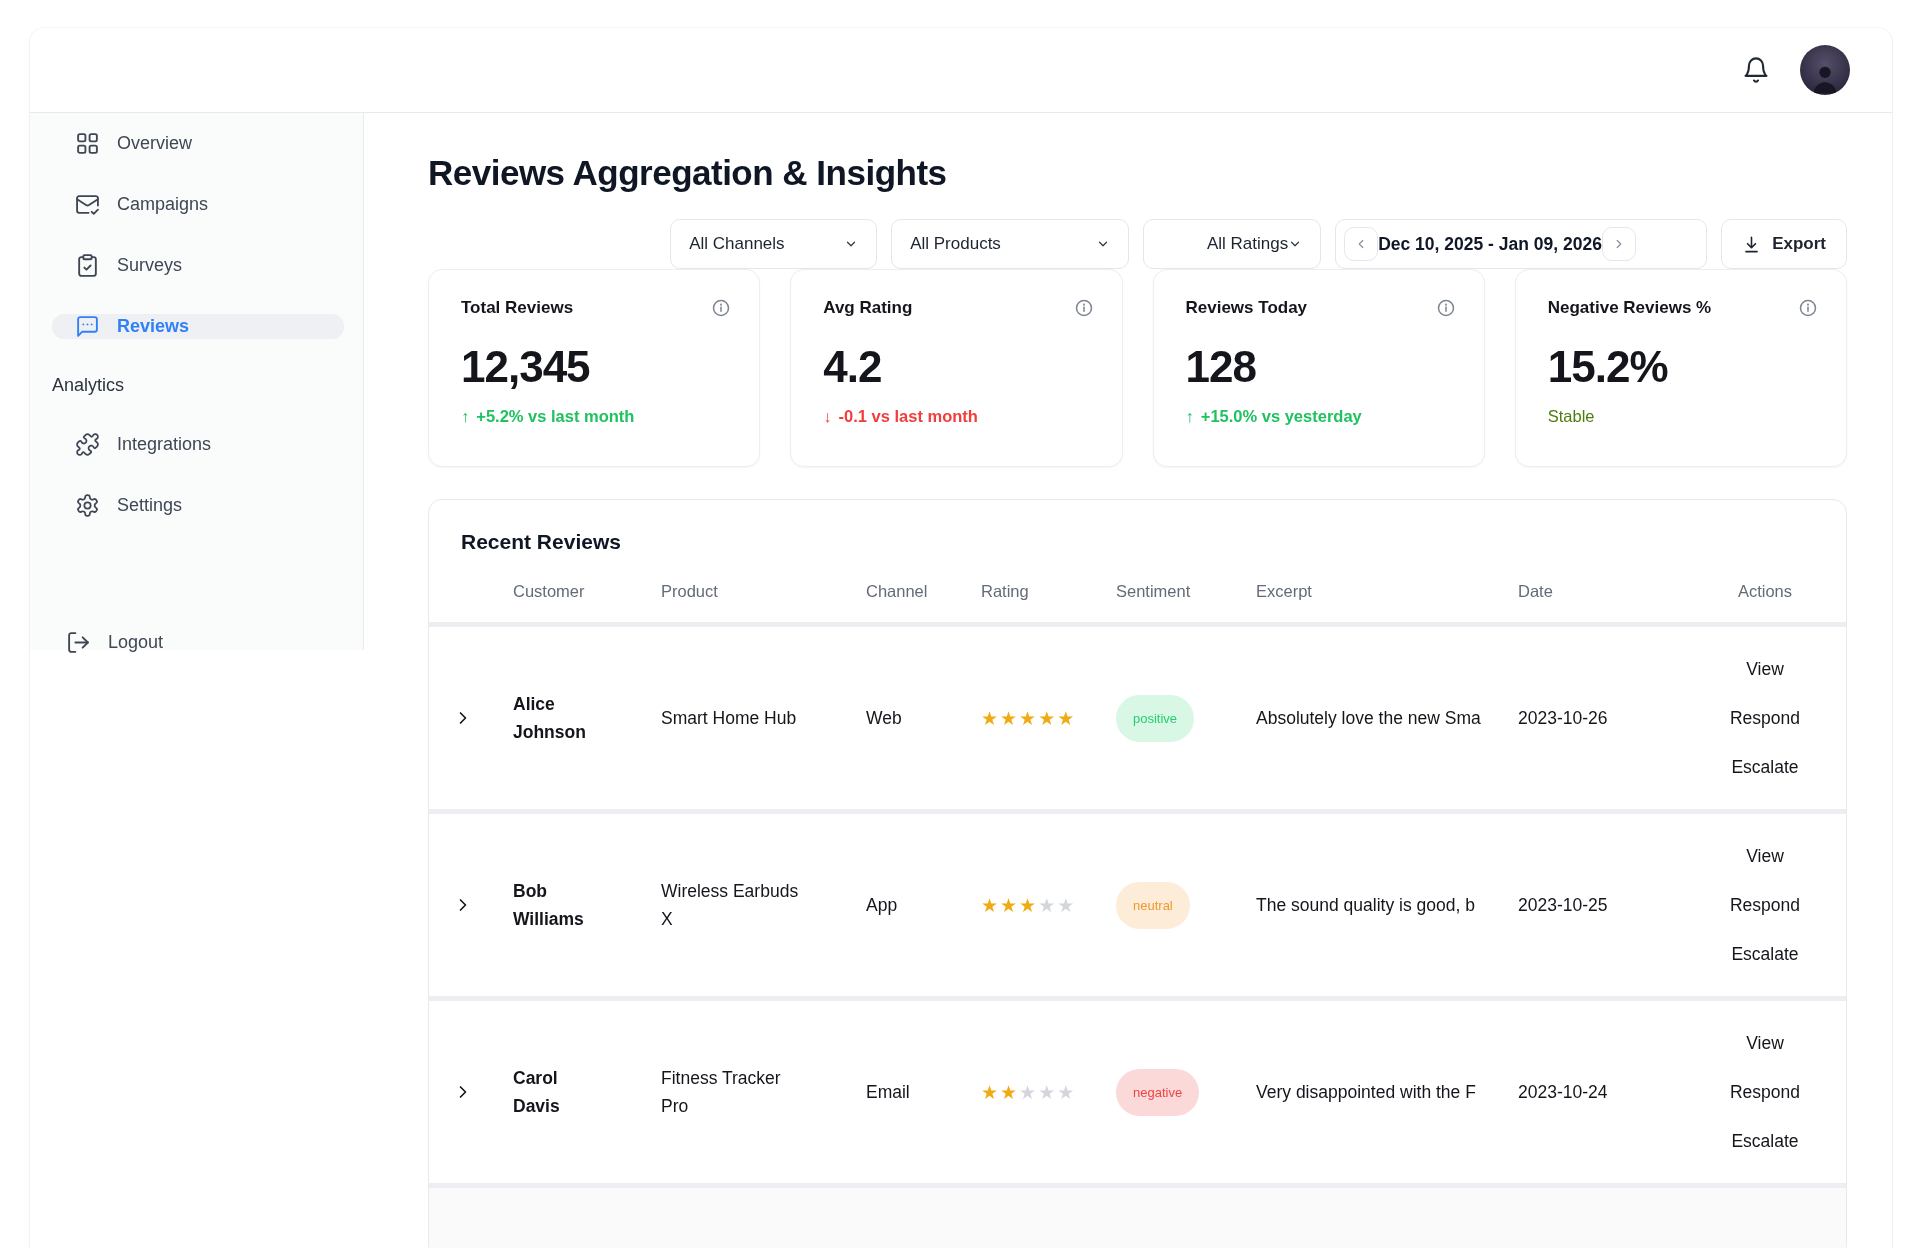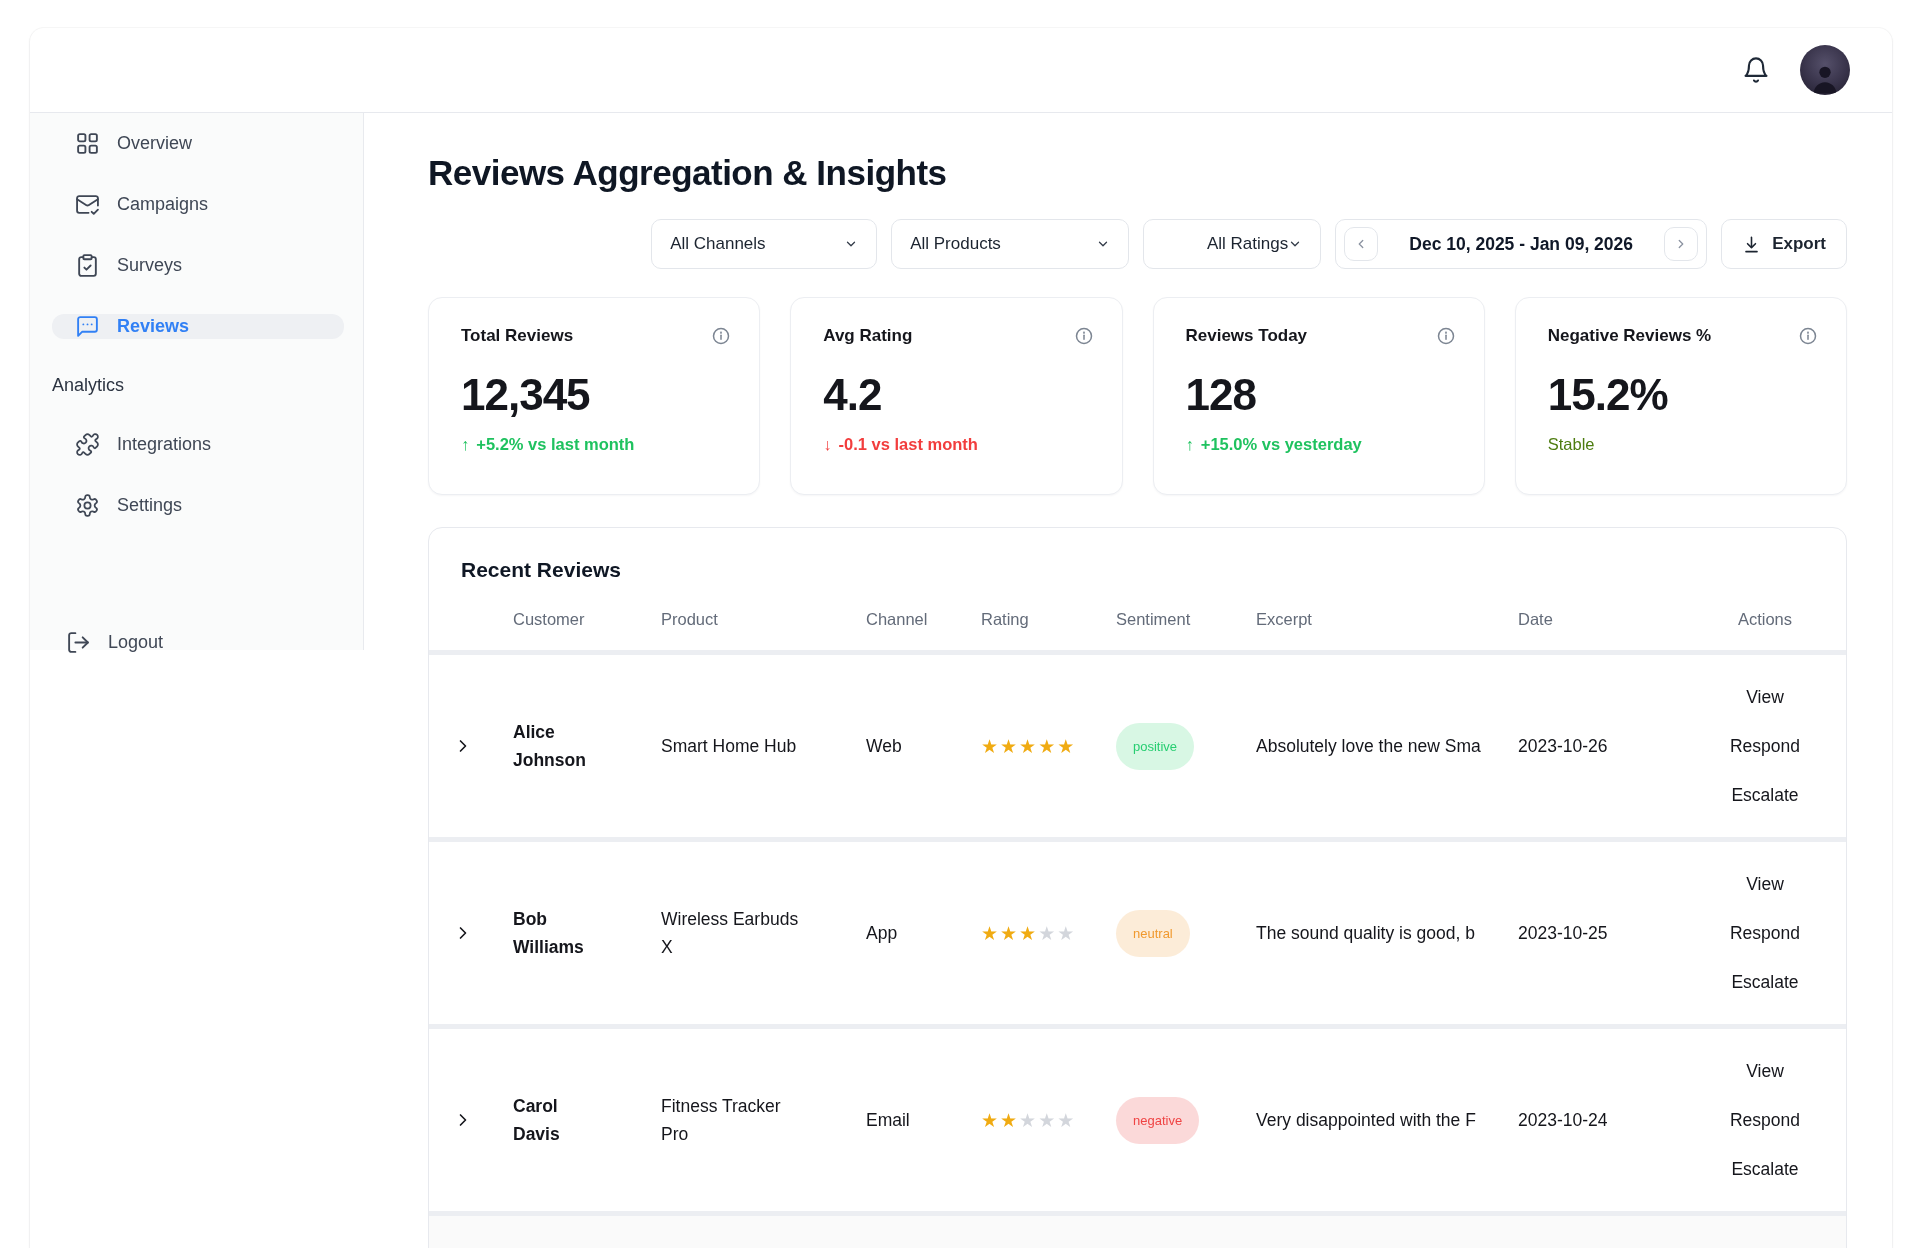--- a/index.html
+++ b/index.html
@@ -37,32 +37,32 @@
   .nav-divider { height:1px; background:#e2e5ea; margin:0 4px 20px 4px; }
 
   
   .main { flex:1; padding:40px 45px 0 64px; min-width:0; }
   .page-title { font-size:35px; font-weight:800; letter-spacing:-.5px; color:#0f1724; }
 
   .filters { margin-top:26px; display:flex; justify-content:flex-end; gap:14px; }
   .ctl { height:50px; border:1px solid #e3e6eb; border-radius:10px; background:#fff;
     display:flex; align-items:center; font-size:17px; color:#1c2430; cursor:pointer; }
   .select { justify-content:space-between; padding:0 18px; }
-  .select.w1{ width:226px; } .select.w2{ width:238px; } .select.w3{ width:178px;justify-content:flex-end; }
+  .select.w1{ width:207px; } .select.w2{ width:238px; } .select.w3{ width:178px;justify-content:flex-end; }
   .chev { width:14px; height:14px; color:#333c49; }
-  .daterange { width:372px; padding:0 8px; justify-content:space-between; cursor:default; }
+  .daterange { width:372px; padding:0 8px; justify-content:flex-start; cursor:default; }
   .dr-btn { width:34px; height:34px; border:1px solid #e3e6eb; border-radius:10px;
     display:flex; align-items:center; justify-content:center; color:#8b93a1; background:#fff; cursor:pointer; }
   .dr-btn svg { width:14px; height:14px; }
   .dr-text { font-size:17.5px; font-weight:600; color:#101828; }
   .export { padding:0 20px; gap:11px; font-weight:600; }
   .export svg { width:19px; height:19px; }
 
   
-  .kpis { margin-top:28px; display:flex; gap:30px; }
+  .kpis { display:flex; gap:30px; }
   .kpi { flex:1; height:198px; border:1px solid #eceef2; border-radius:14px; background:#fff;
     box-shadow:0 1px 2px rgba(16,24,40,.04); padding:28px 28px 0 32px; }
   .kpi-head { display:flex; justify-content:space-between; align-items:center; }
   .kpi-label { font-size:17px; font-weight:600; color:#15161c; }
   .info { width:20px; height:20px; color:#7c8592; cursor:pointer; }
   .kpi-value { margin-top:24px; font-size:44px; font-weight:800; letter-spacing:-1px; color:#15161c; }
   .kpi-delta { margin-top:15px; font-size:16.5px; font-weight:600; display:flex; gap:7px; align-items:center; }
   .kpi-delta.positive { color:#1fc25f; }
   .kpi-delta.negative { color:#f23d3d; }
   .kpi-delta.neutral { color:#4d7c0f; font-weight:400; }

